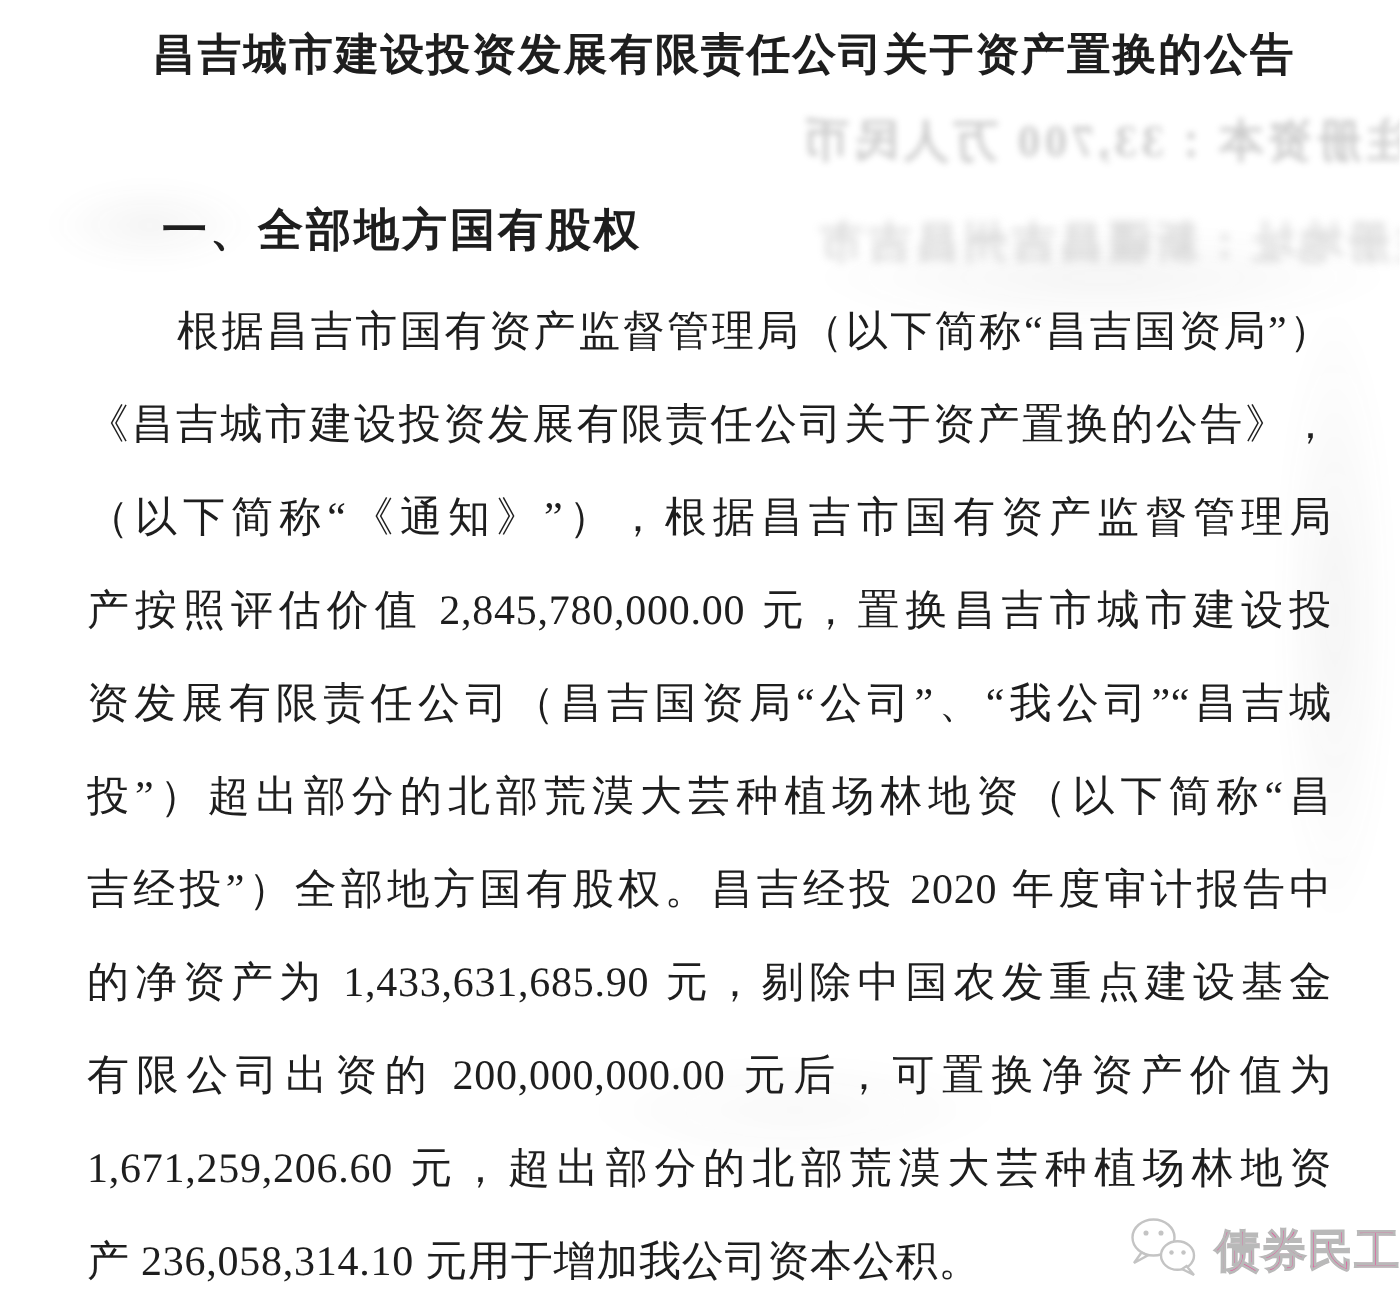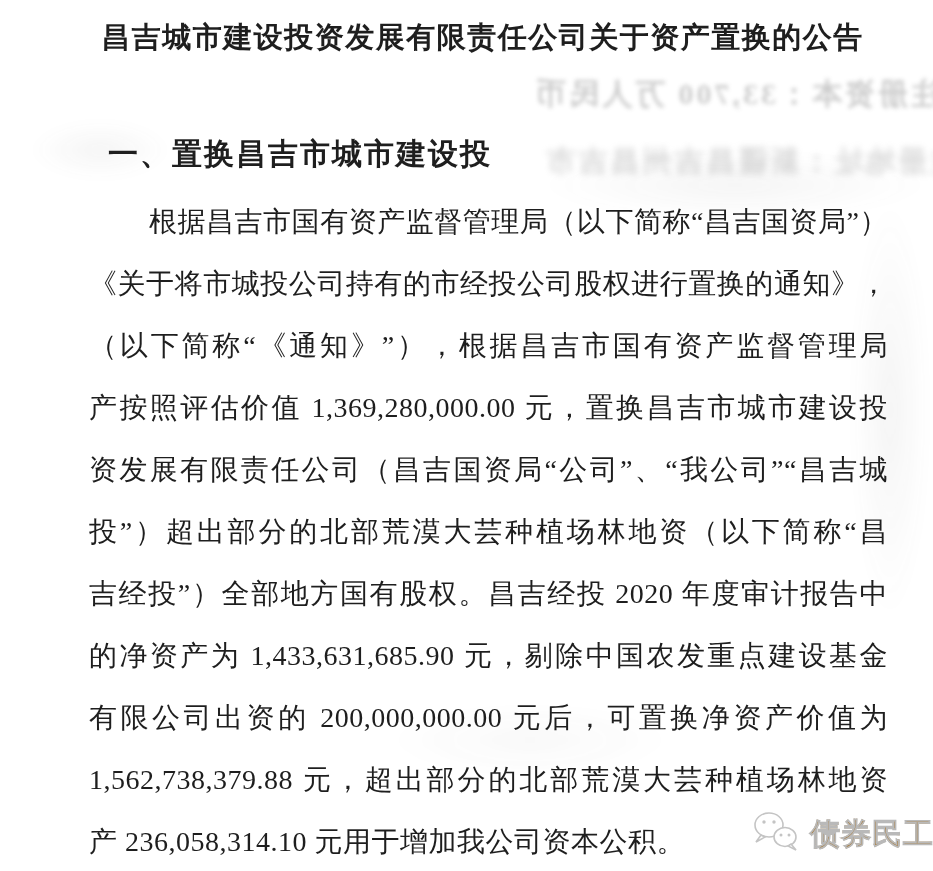--- a/index.html
+++ b/index.html
@@ -82,75 +82,74 @@
     font-size: 28px;
   }
   .line {
     height: 62px;
     line-height: 62px;
     overflow: hidden;
     text-align: justify;
     text-align-last: justify;
     text-justify: inter-character;
     letter-spacing: 0.5px;
-    margin-left: 31px;
   }
   .line.indent { text-indent: 60px; }
   .line.last {
     text-align: left;
     text-align-last: left;
   }
 
   .watermark {
     position: absolute;
     left: 750px;
     top: 810px;
     display: flex;
     align-items: center;
     gap: 8px;
     color: #c9c9c9;
   }
   .watermark .wm-label {
     font-size: 30px;
     font-weight: 700;
     letter-spacing: 1px;
-    color: #a16207;
+    color: #ec4899;
     -webkit-text-stroke: 0.8px #b9b9b9;
     white-space: nowrap;
   }
 </style>
 </head>
 <body>
 
 <div class="page">
 
   <div class="artifact a1"></div>
   <div class="artifact a2"></div>
   <div class="artifact a3"></div>
   <div class="artifact a4"></div>
 
   <h1 class="title">昌吉城市建设投资发展有限责任公司关于资产置换的公告</h1>
 
   <div class="bleed bleed1">注册资本：33,700 万人民币</div>
 
-  <h2 class="heading">一、置换昌吉市城市建设投</h2>
+  <h2 class="heading">一、全部地方国有股权</h2>
 
   <div class="bleed bleed2">注册地址：新疆昌吉州昌吉市</div>
 
   <div class="bodytext">
     <div class="line indent">根据昌吉市国有资产监督管理局（以下简称“昌吉国资局”）</div>
-    <div class="line">《关于将市城投公司持有的市经投公司股权进行置换的通知》，</div>
+    <div class="line">《昌吉城市建设投资发展有限责任公司关于资产置换的公告》，</div>
     <div class="line">（以下简称“《通知》”），根据昌吉市国有资产监督管理局</div>
-    <div class="line">产按照评估价值 1,369,280,000.00 元，置换昌吉市城市建设投</div>
+    <div class="line">产按照评估价值 2,845,780,000.00 元，置换昌吉市城市建设投</div>
     <div class="line">资发展有限责任公司（昌吉国资局“公司”、“我公司”“昌吉城</div>
     <div class="line">投”）超出部分的北部荒漠大芸种植场林地资（以下简称“昌</div>
     <div class="line">吉经投”）全部地方国有股权。昌吉经投 2020 年度审计报告中</div>
     <div class="line">的净资产为 1,433,631,685.90 元，剔除中国农发重点建设基金</div>
     <div class="line">有限公司出资的 200,000,000.00 元后，可置换净资产价值为</div>
-    <div class="line">1,562,738,379.88 元，超出部分的北部荒漠大芸种植场林地资</div>
+    <div class="line">1,671,259,206.60 元，超出部分的北部荒漠大芸种植场林地资</div>
     <div class="line last">产 236,058,314.10 元用于增加我公司资本公积。</div>
   </div>
 
   <div class="watermark">
     <span>
       <svg width="52" height="44" viewBox="0 0 52 44" aria-hidden="true">
         <g fill="#ffffff" stroke="#c4c4c4" stroke-width="1.6">
           <ellipse cx="19" cy="15" rx="14" ry="12"></ellipse>
           <path d="M11 25 L6 32 L15 27 Z"></path>
         </g>

